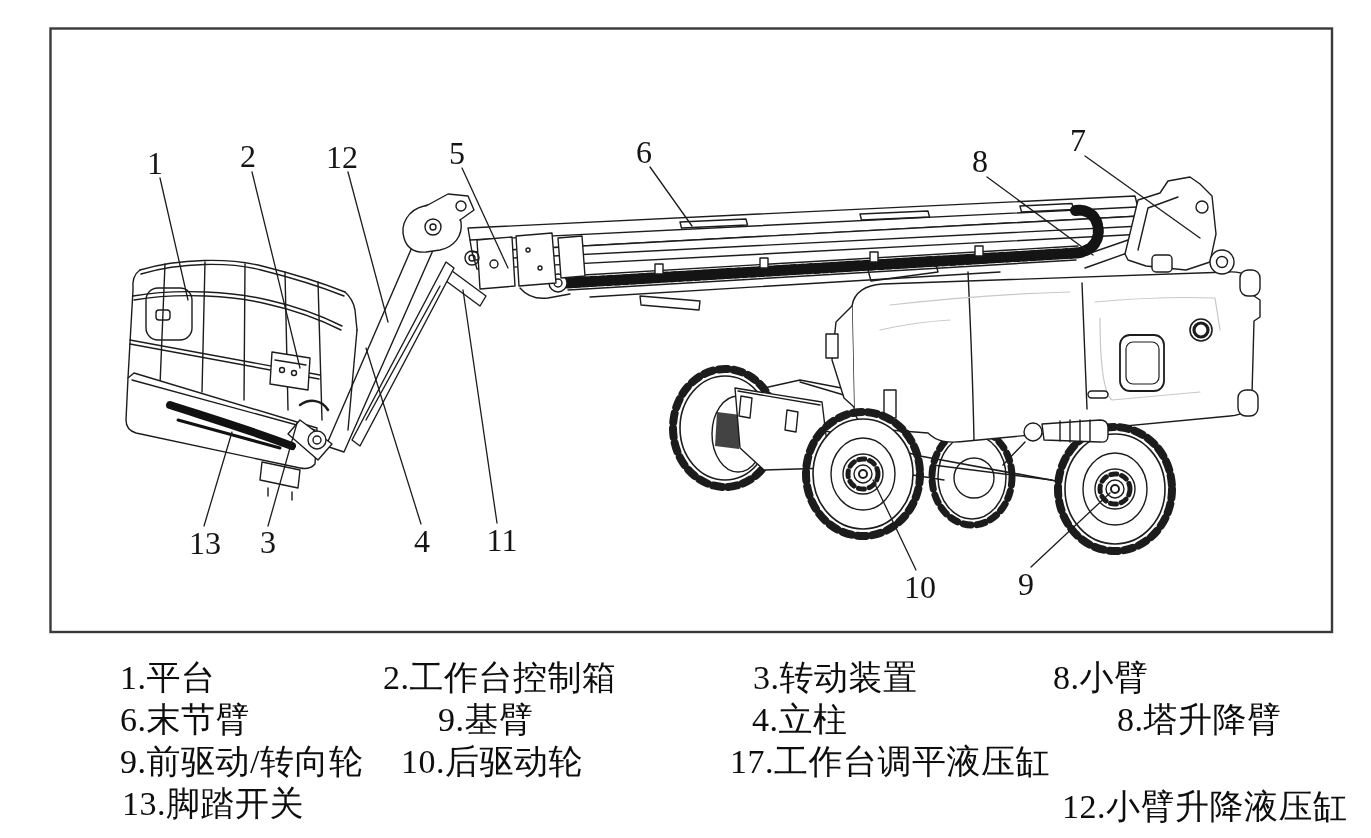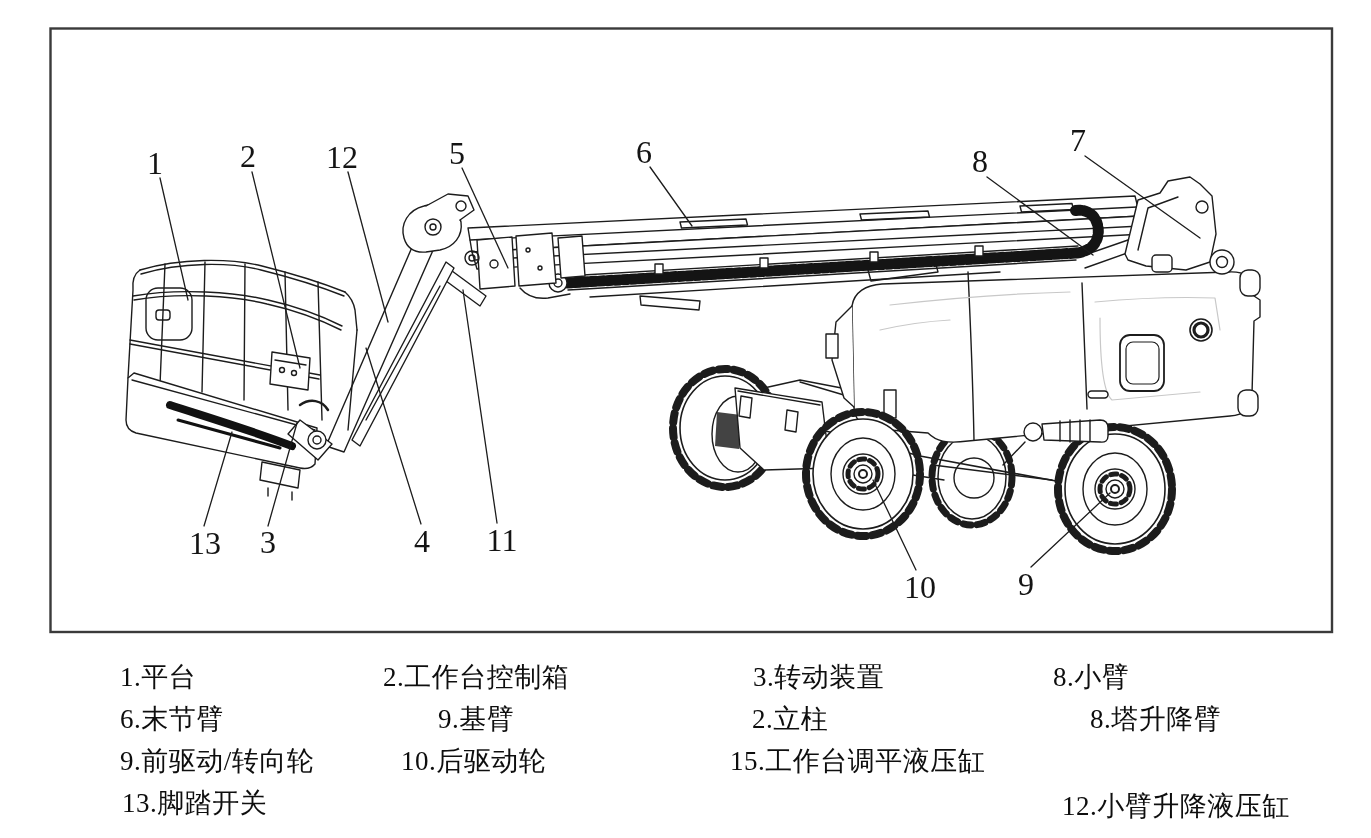--- a/index.html
+++ b/index.html
@@ -1,19 +1,19 @@
 <!DOCTYPE html>
 <html><head>
 <meta charset="utf-8">
 <style>
   html,body{margin:0;padding:0;background:#ffffff;}
   .page{position:relative;width:1371px;height:838px;background:#fff;overflow:hidden;
         font-family:"Liberation Serif","DejaVu Serif",serif;color:#111;}
   .figure-svg{position:absolute;left:0;top:0;}
-  .legend-item{position:absolute;font-size:27px;line-height:27px;white-space:nowrap;color:#0e0e0e;
+  .legend-item{position:absolute;font-size:34px;line-height:27px;white-space:nowrap;color:#0e0e0e;
                letter-spacing:0.5px;}
 </style>
 </head>
 <body>
 
 <div class="page">
 
   <svg class="figure-svg" width="1371" height="838" viewBox="0 0 1371 838">
 
     <rect x="50.5" y="28.5" width="1281.5" height="603.5" fill="#fff" stroke="#3a3a3a" stroke-width="2.4"></rect>
@@ -224,22 +224,22 @@
     </g>
   </svg>
 
   <div>
     <div class="legend-item" style="left:120px;top:664px;">1.平台</div>
     <div class="legend-item" style="left:383px;top:664px;">2.工作台控制箱</div>
     <div class="legend-item" style="left:727px;top:664px;margin-left:26px;">3.转动装置</div>
     <div class="legend-item" style="left:1053px;top:664px;">8.小臂</div>
     <div class="legend-item" style="left:120px;top:706px;">6.末节臂</div>
     <div class="legend-item" style="left:438px;top:706px;">9.基臂</div>
-    <div class="legend-item" style="left:752px;top:706px;">2.立柱</div>
-    <div class="legend-item" style="left:1090px;top:706px;">8.塔升降臂</div>
+    <div class="legend-item" style="left:752px;top:706px;">4.立柱</div>
+    <div class="legend-item" style="left:1117px;top:706px;">8.塔升降臂</div>
     <div class="legend-item" style="left:120px;top:748px;">9.前驱动/转向轮</div>
     <div class="legend-item" style="left:401px;top:748px;">10.后驱动轮</div>
-    <div class="legend-item" style="left:730px;top:748px;">15.工作台调平液压缸</div>
+    <div class="legend-item" style="left:730px;top:748px;">17.工作台调平液压缸</div>
     <div class="legend-item" style="left:1062px;top:748px;margin-top:45px;">12.小臂升降液压缸</div>
     <div class="legend-item" style="left:122px;top:790px;">13.脚踏开关</div>
   </div>
 
 </div>
 
 </body></html>

